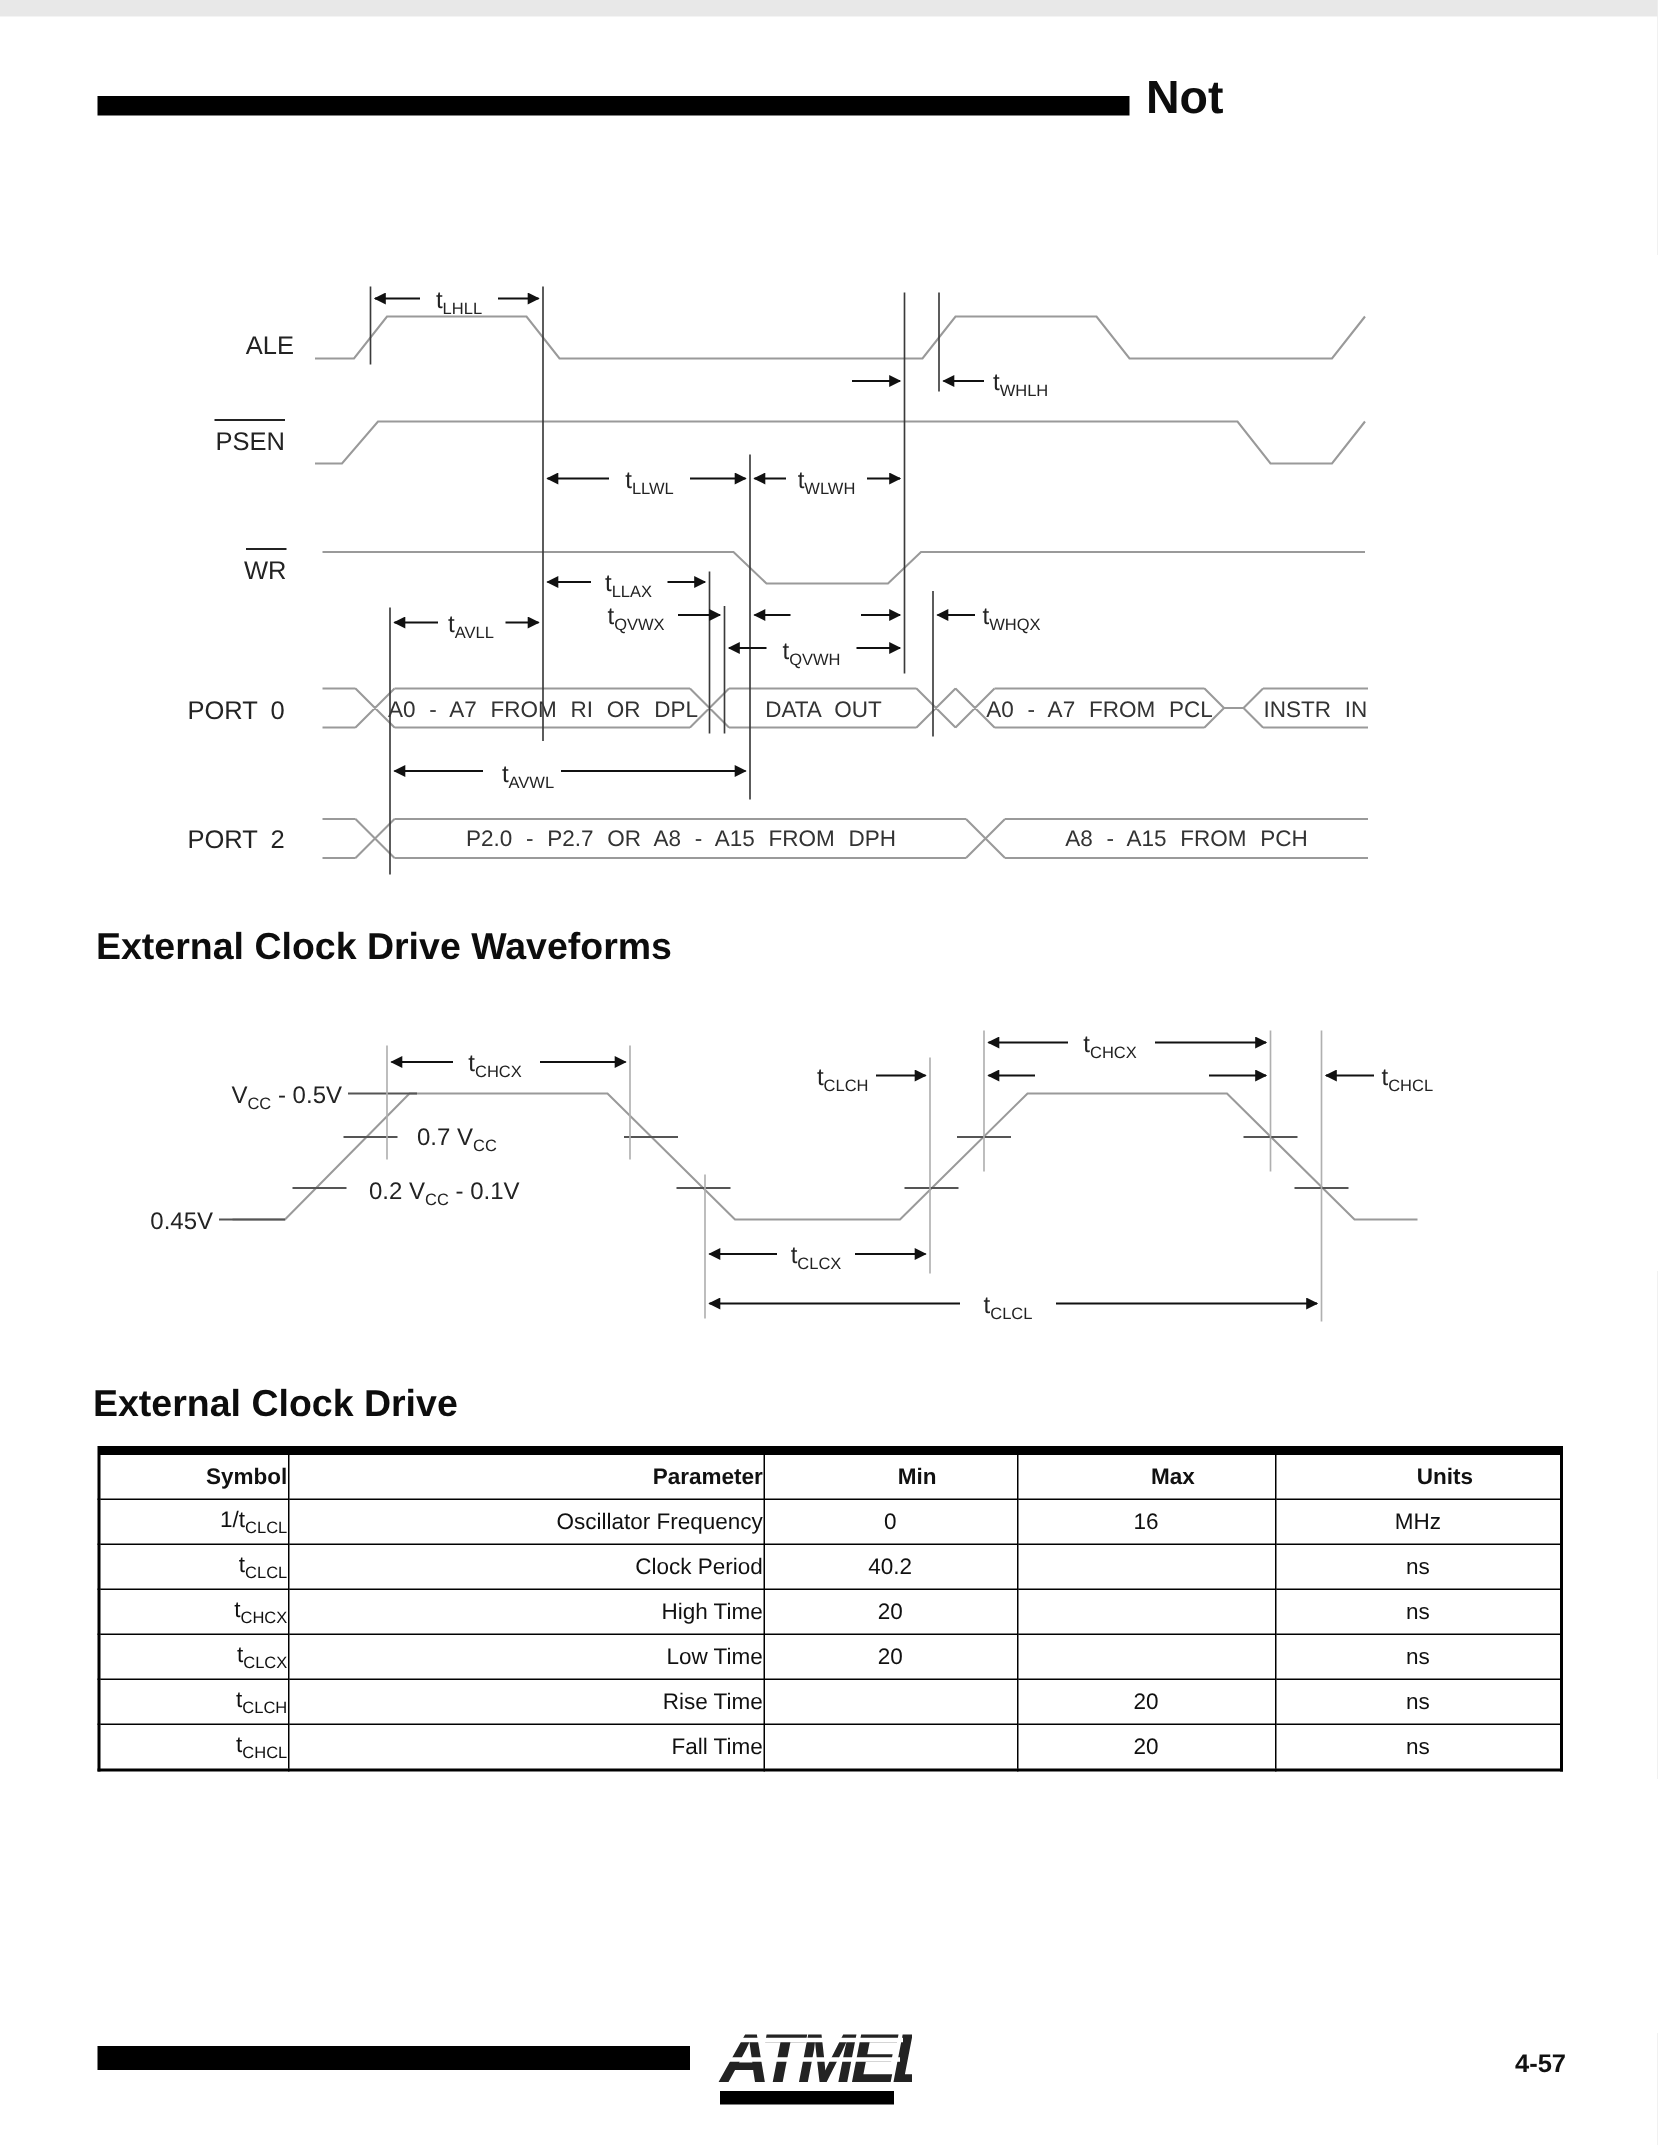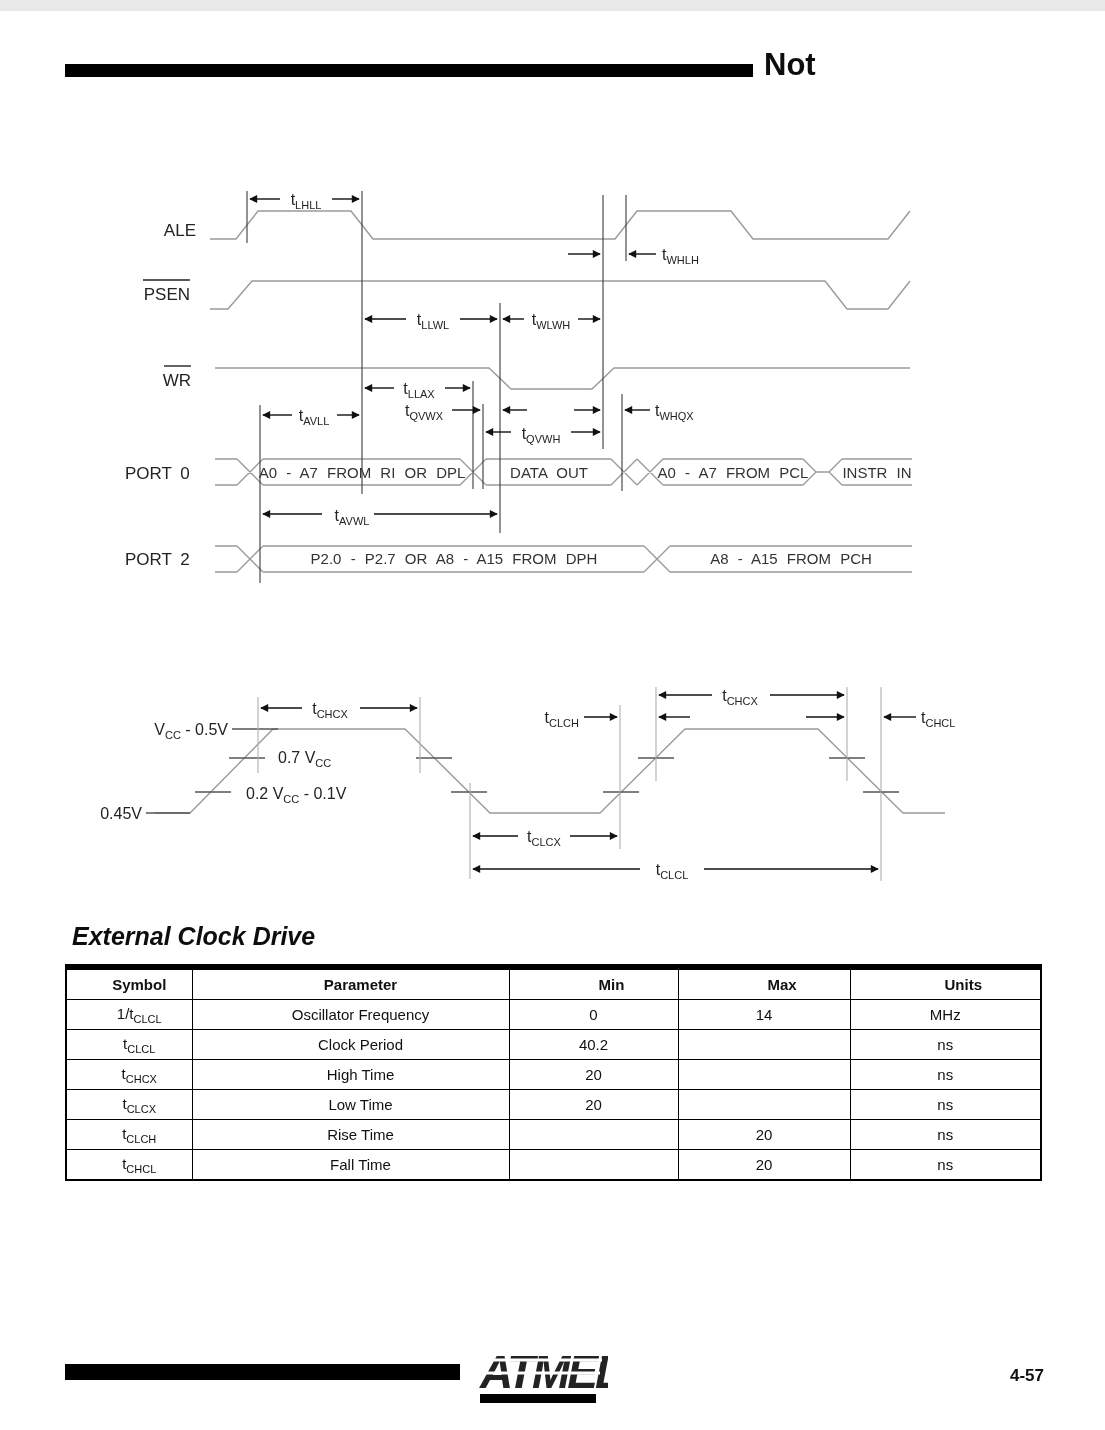--- a/index.html
+++ b/index.html
@@ -14,21 +14,21 @@
   .bus-label{font-size:15px;word-spacing:5px;fill:#333;}
   .dim-label{font-size:16px;}
   .dim-sub{font-size:11px;}
   .lvl-label{font-size:16px;}
   
   table.params{border-collapse:collapse;width:975px;table-layout:fixed;
                border-left:2px solid #000;border-right:2px solid #000;border-bottom:2px solid #000;
                border-top:6px solid #000;font-size:15px;}
   table.params th,table.params td{border:1.5px solid #000;height:29px;padding:0;vertical-align:middle;}
   table.params th{font-weight:bold;text-align:center;font-size:15px;padding-left:36px;}
-  table.params th.l,table.params td.l{text-align:center;padding-left:20px;}
+  table.params th.l,table.params td.l{text-align:right;padding-left:20px;}
   table.params td.c,table.params th.c{text-align:center;}
   table.params sub{font-size:11px;}
   col.c-sym{width:126px;}col.c-par{width:317px;}col.c-min{width:169px;}col.c-max{width:172px;}col.c-uni{width:191px;}
   .pageno{font-size:17px;font-weight:bold;text-align:center;}
 </style>
 </head>
 <body>
 
 <div class="page">
 
@@ -127,20 +127,21 @@
       <text class="dim-label" x="551" y="314" text-anchor="middle"><tspan>t</tspan><tspan class="dim-sub" dy="4">WLWH</tspan></text>
       <text class="dim-label" x="419" y="383" text-anchor="middle"><tspan>t</tspan><tspan class="dim-sub" dy="4">LLAX</tspan></text>
       <text class="dim-label" x="314" y="410" text-anchor="middle"><tspan>t</tspan><tspan class="dim-sub" dy="4">AVLL</tspan></text>
       <text class="dim-label" x="405" y="405"><tspan>t</tspan><tspan class="dim-sub" dy="4">QVWX</tspan></text>
       <text class="dim-label" x="541" y="428" text-anchor="middle"><tspan>t</tspan><tspan class="dim-sub" dy="4">QVWH</tspan></text>
       <text class="dim-label" x="655" y="405"><tspan>t</tspan><tspan class="dim-sub" dy="4">WHQX</tspan></text>
       <text class="dim-label" x="352" y="510" text-anchor="middle"><tspan>t</tspan><tspan class="dim-sub" dy="4">AVWL</tspan></text>
     </g>
   </svg>
 
+  <h2 class="sec abs" style="left:64px;top:606px;">External Clock Drive Waveforms</h2>
 
   <svg class="abs" style="left:0;top:648px;" width="1105" height="250" viewBox="0 648 1105 250">
     <defs>
       <marker id="arrB" viewBox="0 0 10 10" refX="9" refY="5" markerWidth="11" markerHeight="8" orient="auto-start-reverse" markerUnits="userSpaceOnUse">
         <path d="M0,0 L10,5 L0,10 z" fill="#111"></path>
       </marker>
     </defs>
 
     <path d="M155,802 H190 L273,718 H405 L490,802 H600 L685,718 H818 L903,802 H945" stroke="#9a9a9a" stroke-width="1.4" fill="none"></path>
 
@@ -192,21 +193,21 @@
     <g>
       <text class="dim-label" x="330" y="703" text-anchor="middle"><tspan>t</tspan><tspan class="dim-sub" dy="4">CHCX</tspan></text>
       <text class="dim-label" x="579" y="712" text-anchor="end"><tspan>t</tspan><tspan class="dim-sub" dy="4">CLCH</tspan></text>
       <text class="dim-label" x="740" y="690" text-anchor="middle"><tspan>t</tspan><tspan class="dim-sub" dy="4">CHCX</tspan></text>
       <text class="dim-label" x="921" y="712"><tspan>t</tspan><tspan class="dim-sub" dy="4">CHCL</tspan></text>
       <text class="dim-label" x="544" y="831" text-anchor="middle"><tspan>t</tspan><tspan class="dim-sub" dy="4">CLCX</tspan></text>
       <text class="dim-label" x="672" y="864" text-anchor="middle"><tspan>t</tspan><tspan class="dim-sub" dy="4">CLCL</tspan></text>
     </g>
   </svg>
 
-  <h2 class="sec abs" style="left:72px;top:911px;font-style:italic;">External Clock Drive</h2>
+  <h2 class="sec abs" style="left:62px;top:911px;">External Clock Drive</h2>
 
   <div class="abs" style="left:65px;top:953px;">
     <table class="params">
       <colgroup>
           <col class="c-sym">
           <col class="c-par">
           <col class="c-min">
           <col class="c-max">
           <col class="c-uni">
         </colgroup>
@@ -215,21 +216,21 @@
         <th class="l">Symbol</th>
         <th class="l">Parameter</th>
         <th class="c">Min</th>
         <th class="c">Max</th>
         <th class="c">Units</th>
       </tr>
       <tr>
         <td class="l"><span>1/t</span><sub>CLCL</sub></td>
         <td class="l">Oscillator Frequency</td>
         <td class="c">0</td>
-        <td class="c">14</td>
+        <td class="c">16</td>
         <td class="c">MHz</td>
       </tr>
       <tr>
         <td class="l"><span>t</span><sub>CLCL</sub></td>
         <td class="l">Clock Period</td>
         <td class="c">40.2</td>
         <td class="c"></td>
         <td class="c">ns</td>
       </tr>
       <tr>

